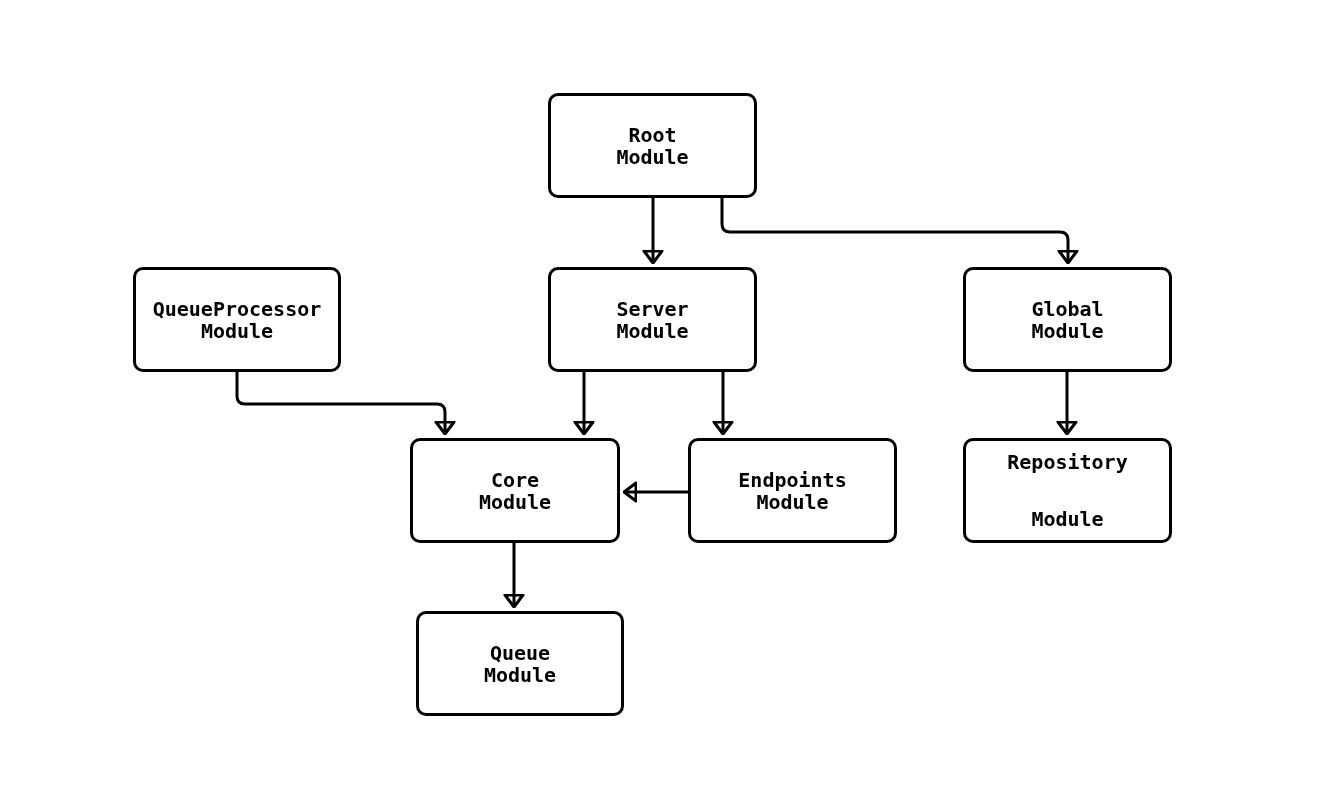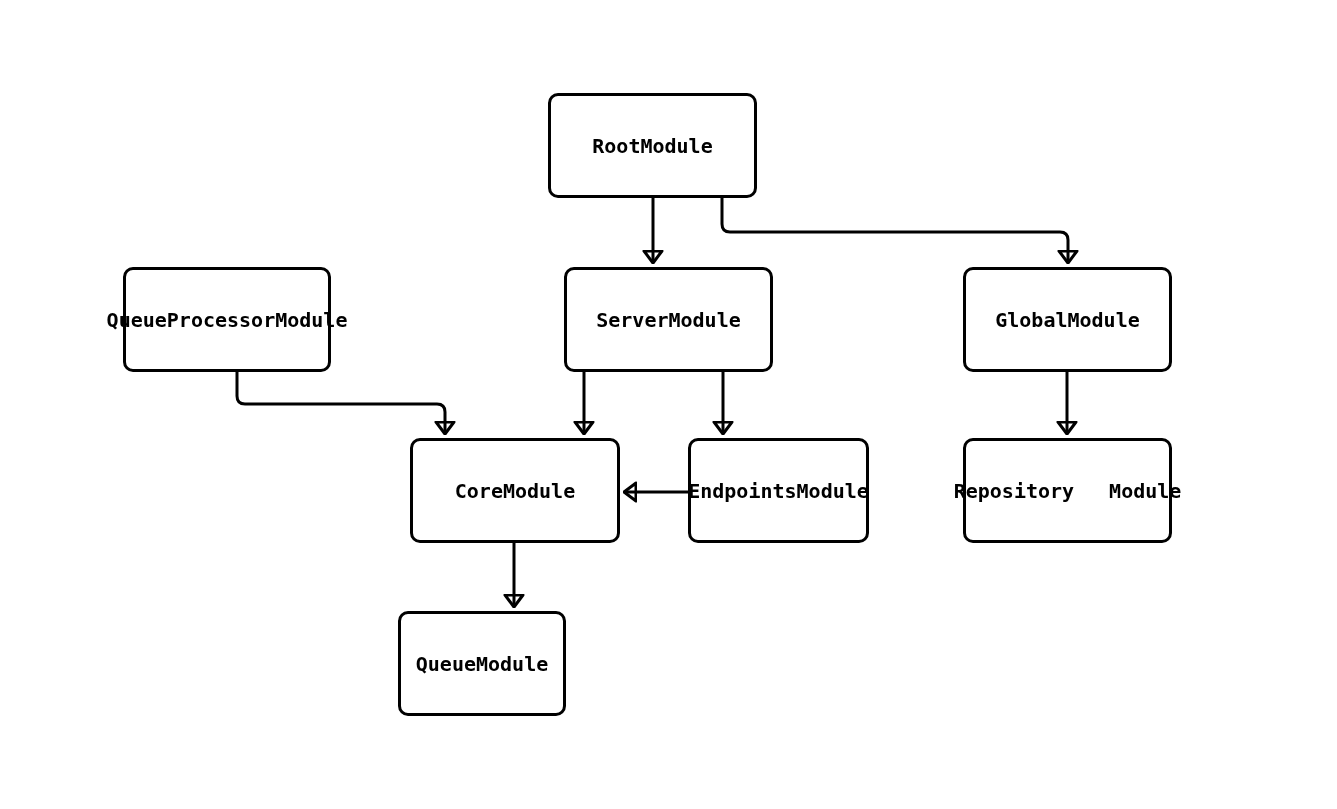--- a/index.html
+++ b/index.html
@@ -27,36 +27,37 @@
     stroke:var(--stroke);
     stroke-width:3;
   }
   .node{
     position:absolute;
     box-sizing:border-box;
     background:var(--node-fill);
     border:3px solid var(--stroke);
     border-radius:10px;
     display:flex;
+    flex-direction:column;
     align-items:center;
     justify-content:center;
     text-align:center;
     font-weight:bold;
     font-size:20px;
     line-height:22px;
     color:var(--text);
   }
   .n-root        {left:548px;top:93px; width:209px;height:105px;}
-  .n-queueproc   {left:123px;top:267px;width:208px;height:105px;}
-  .n-server      {left:548px;top:267px;width:209px;height:105px;margin-left:16px;}
+  .n-queueproc   {left:133px;top:267px;width:208px;height:105px;}
+  .n-server      {left:548px;top:267px;width:209px;height:105px;}
   .n-global      {left:963px;top:267px;width:209px;height:105px;}
   .n-core        {left:410px;top:438px;width:210px;height:105px;justify-content:center;}
-  .n-endpoints   {left:688px;top:438px;width:181px;height:105px;}
+  .n-endpoints   {left:688px;top:438px;width:209px;height:105px;}
   .n-repository  {left:963px;top:438px;width:209px;height:105px;gap:35px;}
-  .n-queue       {left:398px;top:611px;width:168px;height:105px;}
+  .n-queue       {left:416px;top:611px;width:208px;height:105px;}
 </style>
 </head>
 <body>
 
 <div class="canvas">
 
   <svg class="edges" viewBox="0 0 1337 809" xmlns="http://www.w3.org/2000/svg" aria-hidden="true">
     <defs>
       <marker id="arrow" viewBox="0 0 14 22" refX="13" refY="11" markerWidth="14" markerHeight="22" markerUnits="userSpaceOnUse" orient="auto">
         <path d="M1,2 L13,11 L1,20 Z" fill="#000000" stroke="#000000" stroke-width="2" stroke-linejoin="round"></path>

